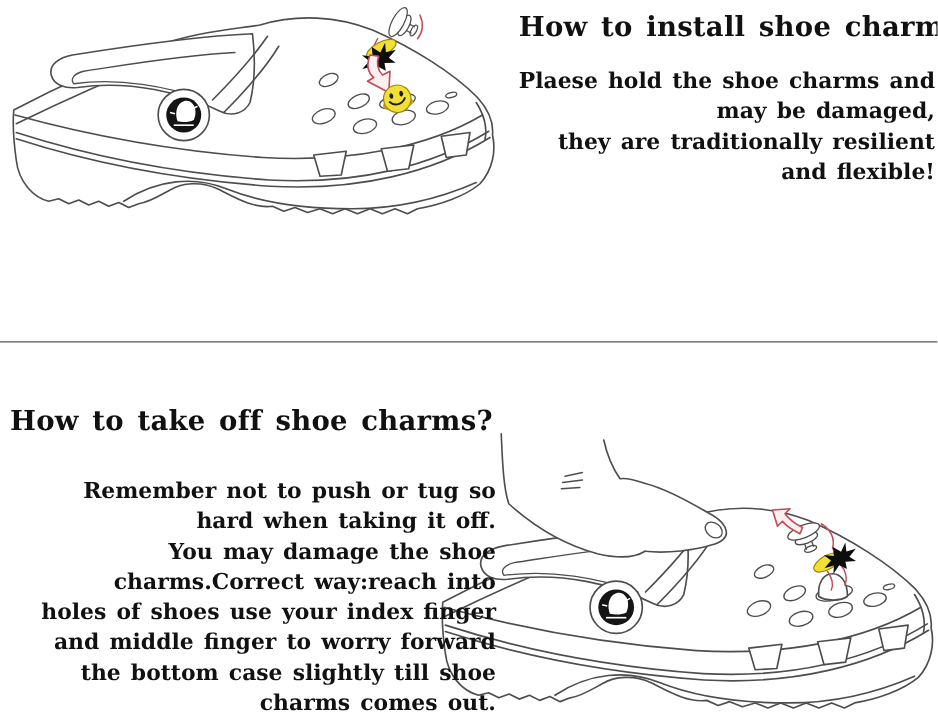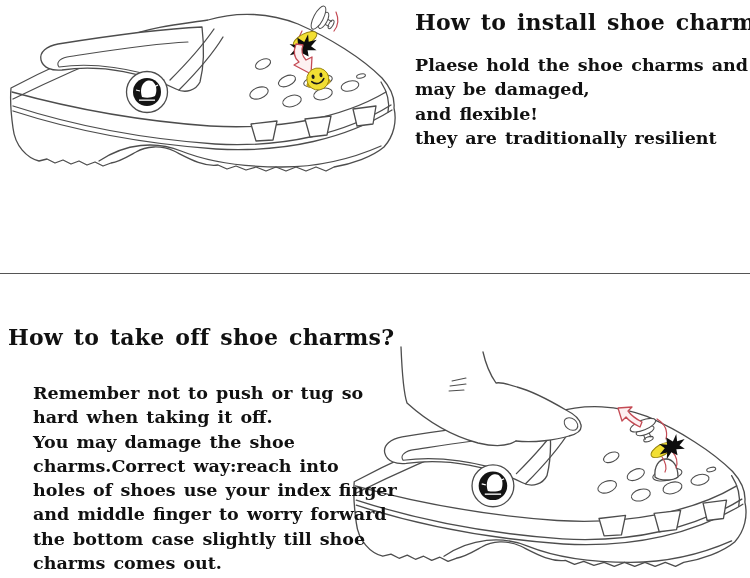--- a/index.html
+++ b/index.html
@@ -1,20 +1,20 @@
 <!DOCTYPE html>
 <html style="--background: #ffffff; --ink: #111111; --line: #4d4d4d; --divider: #555555; --charm_yellow: #f2df33; --charm_yellow_dark: #c9a50f; --arrow_red: #c44a54; --arrow_fill: #fdf0f1; --bat_black: #0d0d0d;"><head>
 <meta charset="utf-8">
 <style>
   html,body{margin:0;padding:0;background:var(--background,#fff);}
   #canvas{position:relative;width:750px;height:578px;overflow:hidden;
           font-family:"DejaVu Serif","Liberation Serif",serif;color:var(--ink,#111);}
   #art{position:absolute;left:0;top:0;}
   .title{position:absolute;font-weight:bold;font-size:22px;word-spacing:3px;letter-spacing:.2px;white-space:nowrap;}
-  .body-block{position:absolute;font-weight:bold;font-size:17.5px;line-height:24.3px;word-spacing:2px;}
+  .body-block{position:absolute;font-weight:bold;font-size:17.5px;line-height:24.3px;word-spacing:2px;text-align:right;}
   .body-block div{white-space:nowrap;}
   #install-title{left:415px;top:9px;}
   #install-body{left:415px;top:53px;}
   #remove-title{left:8px;top:324px;}
   #remove-body{left:8px;top:381px;margin-left:25px;}
   #divider{position:absolute;left:0;top:273px;width:750px;height:1px;background:var(--divider,#555);}
   
   .ln{fill:none;stroke:var(--line,#4d4d4d);stroke-width:1.3;stroke-linecap:round;stroke-linejoin:round;}
   .fw{fill:#fff;stroke:var(--line,#4d4d4d);stroke-width:1.3;stroke-linejoin:round;}
   .thin{stroke-width:1.05;}
@@ -161,22 +161,22 @@
       </g>
     </g>
   </svg>
 
   <div id="divider"></div>
 
   <div id="install-title" class="title">How to install shoe charms?</div>
   <div id="install-body" class="body-block">
     <div>Plaese hold the shoe charms and</div>
     <div>may be damaged,</div>
+    <div>they are traditionally resilient</div>
     <div>and flexible!</div>
-    <div>they are traditionally resilient</div>
   </div>
 
   <div id="remove-title" class="title">How to take off shoe charms?</div>
   <div id="remove-body" class="body-block">
     <div>Remember not to push or tug so</div>
     <div>hard when taking it off.</div>
     <div>You may damage the shoe</div>
     <div>charms.Correct way:reach into</div>
     <div>holes of shoes use your index finger</div>
     <div>and middle finger to worry forward</div>

